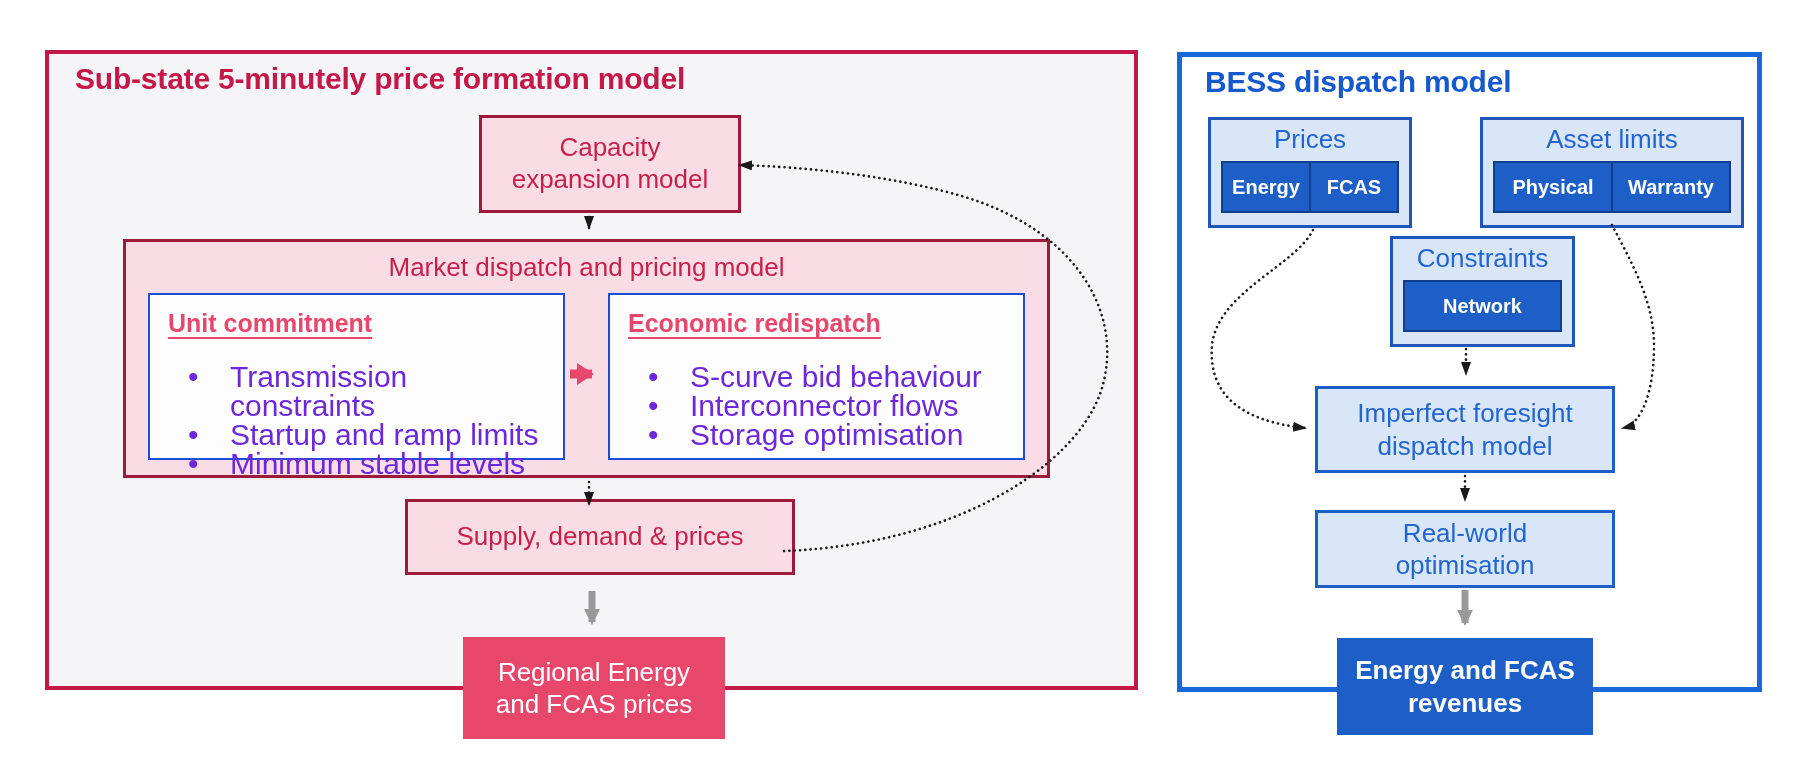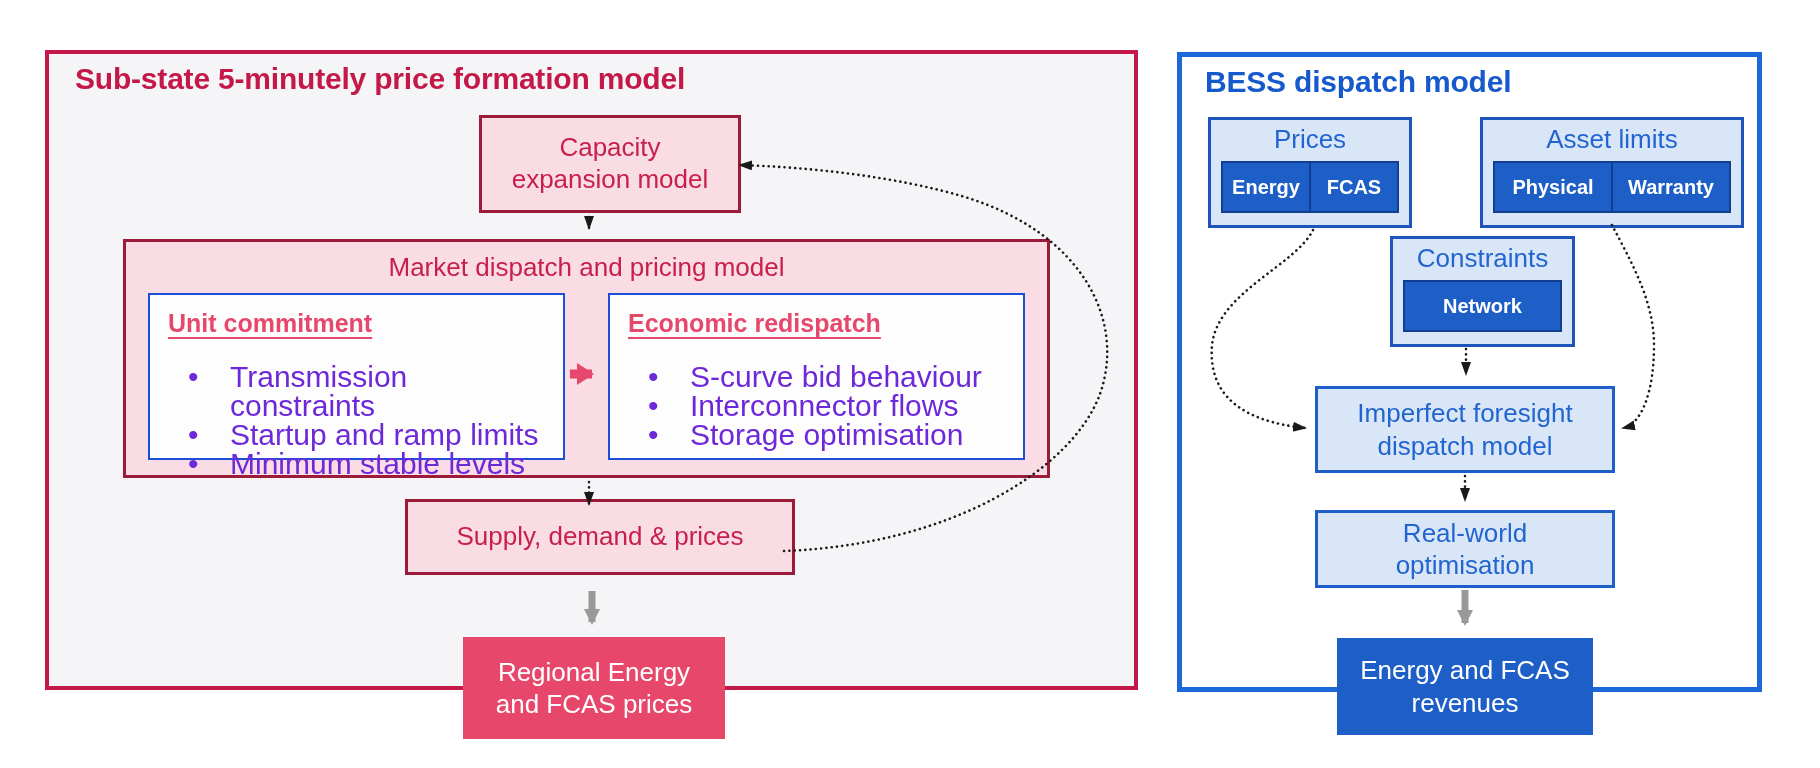--- a/index.html
+++ b/index.html
@@ -53,21 +53,21 @@
                 padding:2px 10px 12px 10px; display:flex; flex-direction:column; }
   .blue-group .bg-title { text-align:center; color:#2265d0; font-size:26px; font-weight:500;
                 padding:2px 0 6px 0; }
   .cell-row { display:flex; flex:1; border:2px solid #123e8f; }
   .blue-cell { flex:1; background:#1d5ec7; color:#ffffff; font-size:20px; font-weight:600;
                display:flex; align-items:center; justify-content:center; }
   .blue-cell + .blue-cell { border-left:2px solid #123e8f; }
 
   .blue-light-box { background:#d9e6f8; border:3px solid #1d5ec9; color:#2265d0;
                     font-size:26px; font-weight:500; line-height:1.25; }
-  .solid-blue { background:#1d5ec7; color:#ffffff; font-size:26px; font-weight:400;
+  .solid-blue { background:#1d5ec7; color:#ffffff; font-size:26px; font-weight:700;
                 line-height:1.25; }
 
   
   .arrows { position:absolute; left:0; top:0; width:1820px; height:768px;
             pointer-events:none; z-index:20; }
 </style>
 </head>
 <body>
 
 <div class="canvas">

